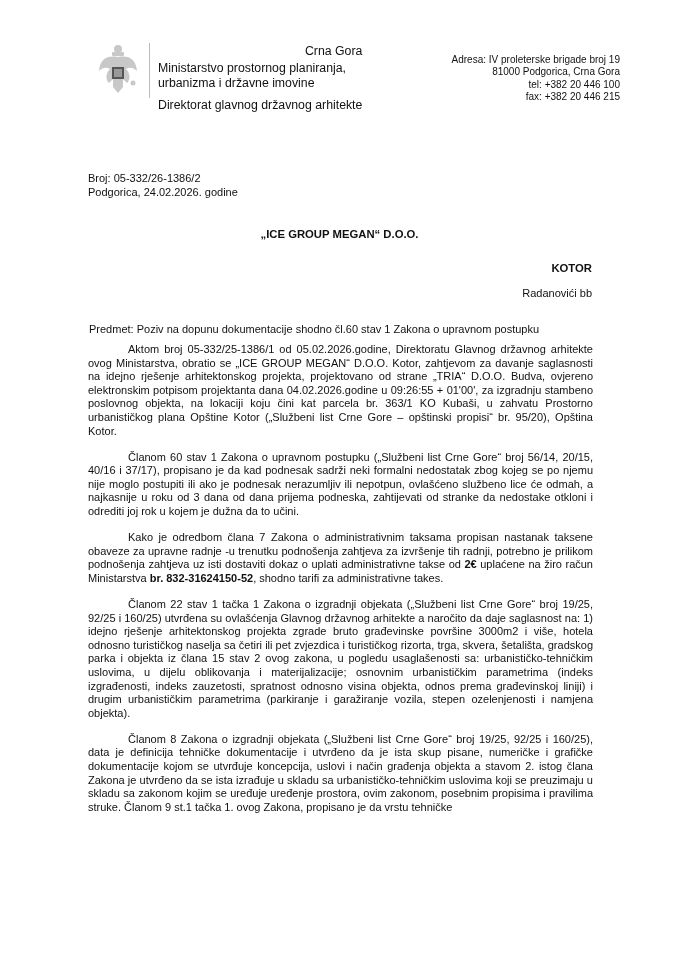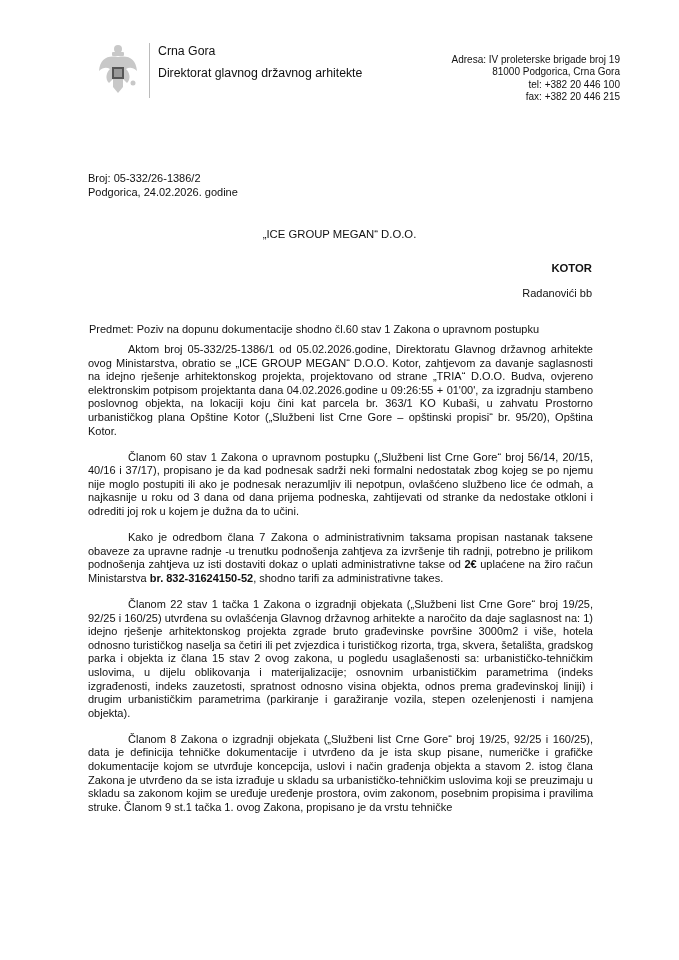--- a/index.html
+++ b/index.html
@@ -2,25 +2,25 @@
 <html><head>
 <meta charset="utf-8">
 <style>
   html, body { margin: 0; padding: 0; background: #ffffff; }
   body { width: 679px; height: 960px; position: relative; overflow: hidden;
          font-family: "Liberation Sans", sans-serif; color: #111; }
   .abs { position: absolute; }
   .crest { left: 97px; top: 43px; width: 42px; height: 56px; }
   .vline { left: 149px; top: 43px; width: 1px; height: 55px; background: #bbb; }
   .hdr-left { left: 158px; top: 44px; font-size: 12.3px; line-height: 15.5px; }
-  .hdr-left .l1 { margin-bottom: 1px; }
+  .hdr-left .l1 { margin-bottom: 1px; text-align: right; }
   .hdr-left .dir { margin-top: 6px; }
   .hdr-right { left: 430px; top: 54px; width: 190px; text-align: right; font-size: 10px; line-height: 12.3px; }
   .ref { left: 88px; top: 172px; font-size: 11px; line-height: 13.5px; }
-  .recipient { left: 0; width: 679px; top: 228px; text-align: center; font-weight: normal; font-size: 11.3px; }
+  .recipient { left: 0; width: 679px; top: 228px; text-align: center; font-weight: bold; font-size: 11.3px; }
   .city { right: 87px; top: 262px; font-weight: bold; font-size: 11.3px; text-align: center; }
   .street { right: 87px; top: 287px; font-size: 11px; }
   .subject { left: 89px; top: 323px; font-size: 11px; }
   .body { left: 88px; top: 343px; width: 505px; font-size: 11px; line-height: 13.6px; text-align: justify; }
   .body p { margin: 0 0 12.5px 0; text-indent: 40px; }
   .body b { font-weight: bold; }
 </style>
 </head>
 <body>
 
@@ -33,20 +33,22 @@
       <circle cx="36" cy="40" r="2.5"></circle>
     </g>
     <rect x="15" y="24" width="12" height="12" fill="#555"></rect>
     <rect x="17" y="26" width="8" height="8" fill="#999"></rect>
   </svg>
 </div>
 <div class="abs vline"></div>
 
 <div class="abs hdr-left">
   <div class="l1">Crna Gora</div>
+  <div>Ministarstvo prostornog planiranja,</div>
+  <div>urbanizma i državne imovine</div>
   <div class="dir">Direktorat  glavnog državnog arhitekte</div>
 </div>
 
 <div class="abs hdr-right">
   <div>Adresa: IV proleterske brigade broj 19</div>
   <div>81000 Podgorica, Crna Gora</div>
   <div>tel: +382 20 446 100</div>
   <div>fax: +382 20 446 215</div>
 </div>
 

